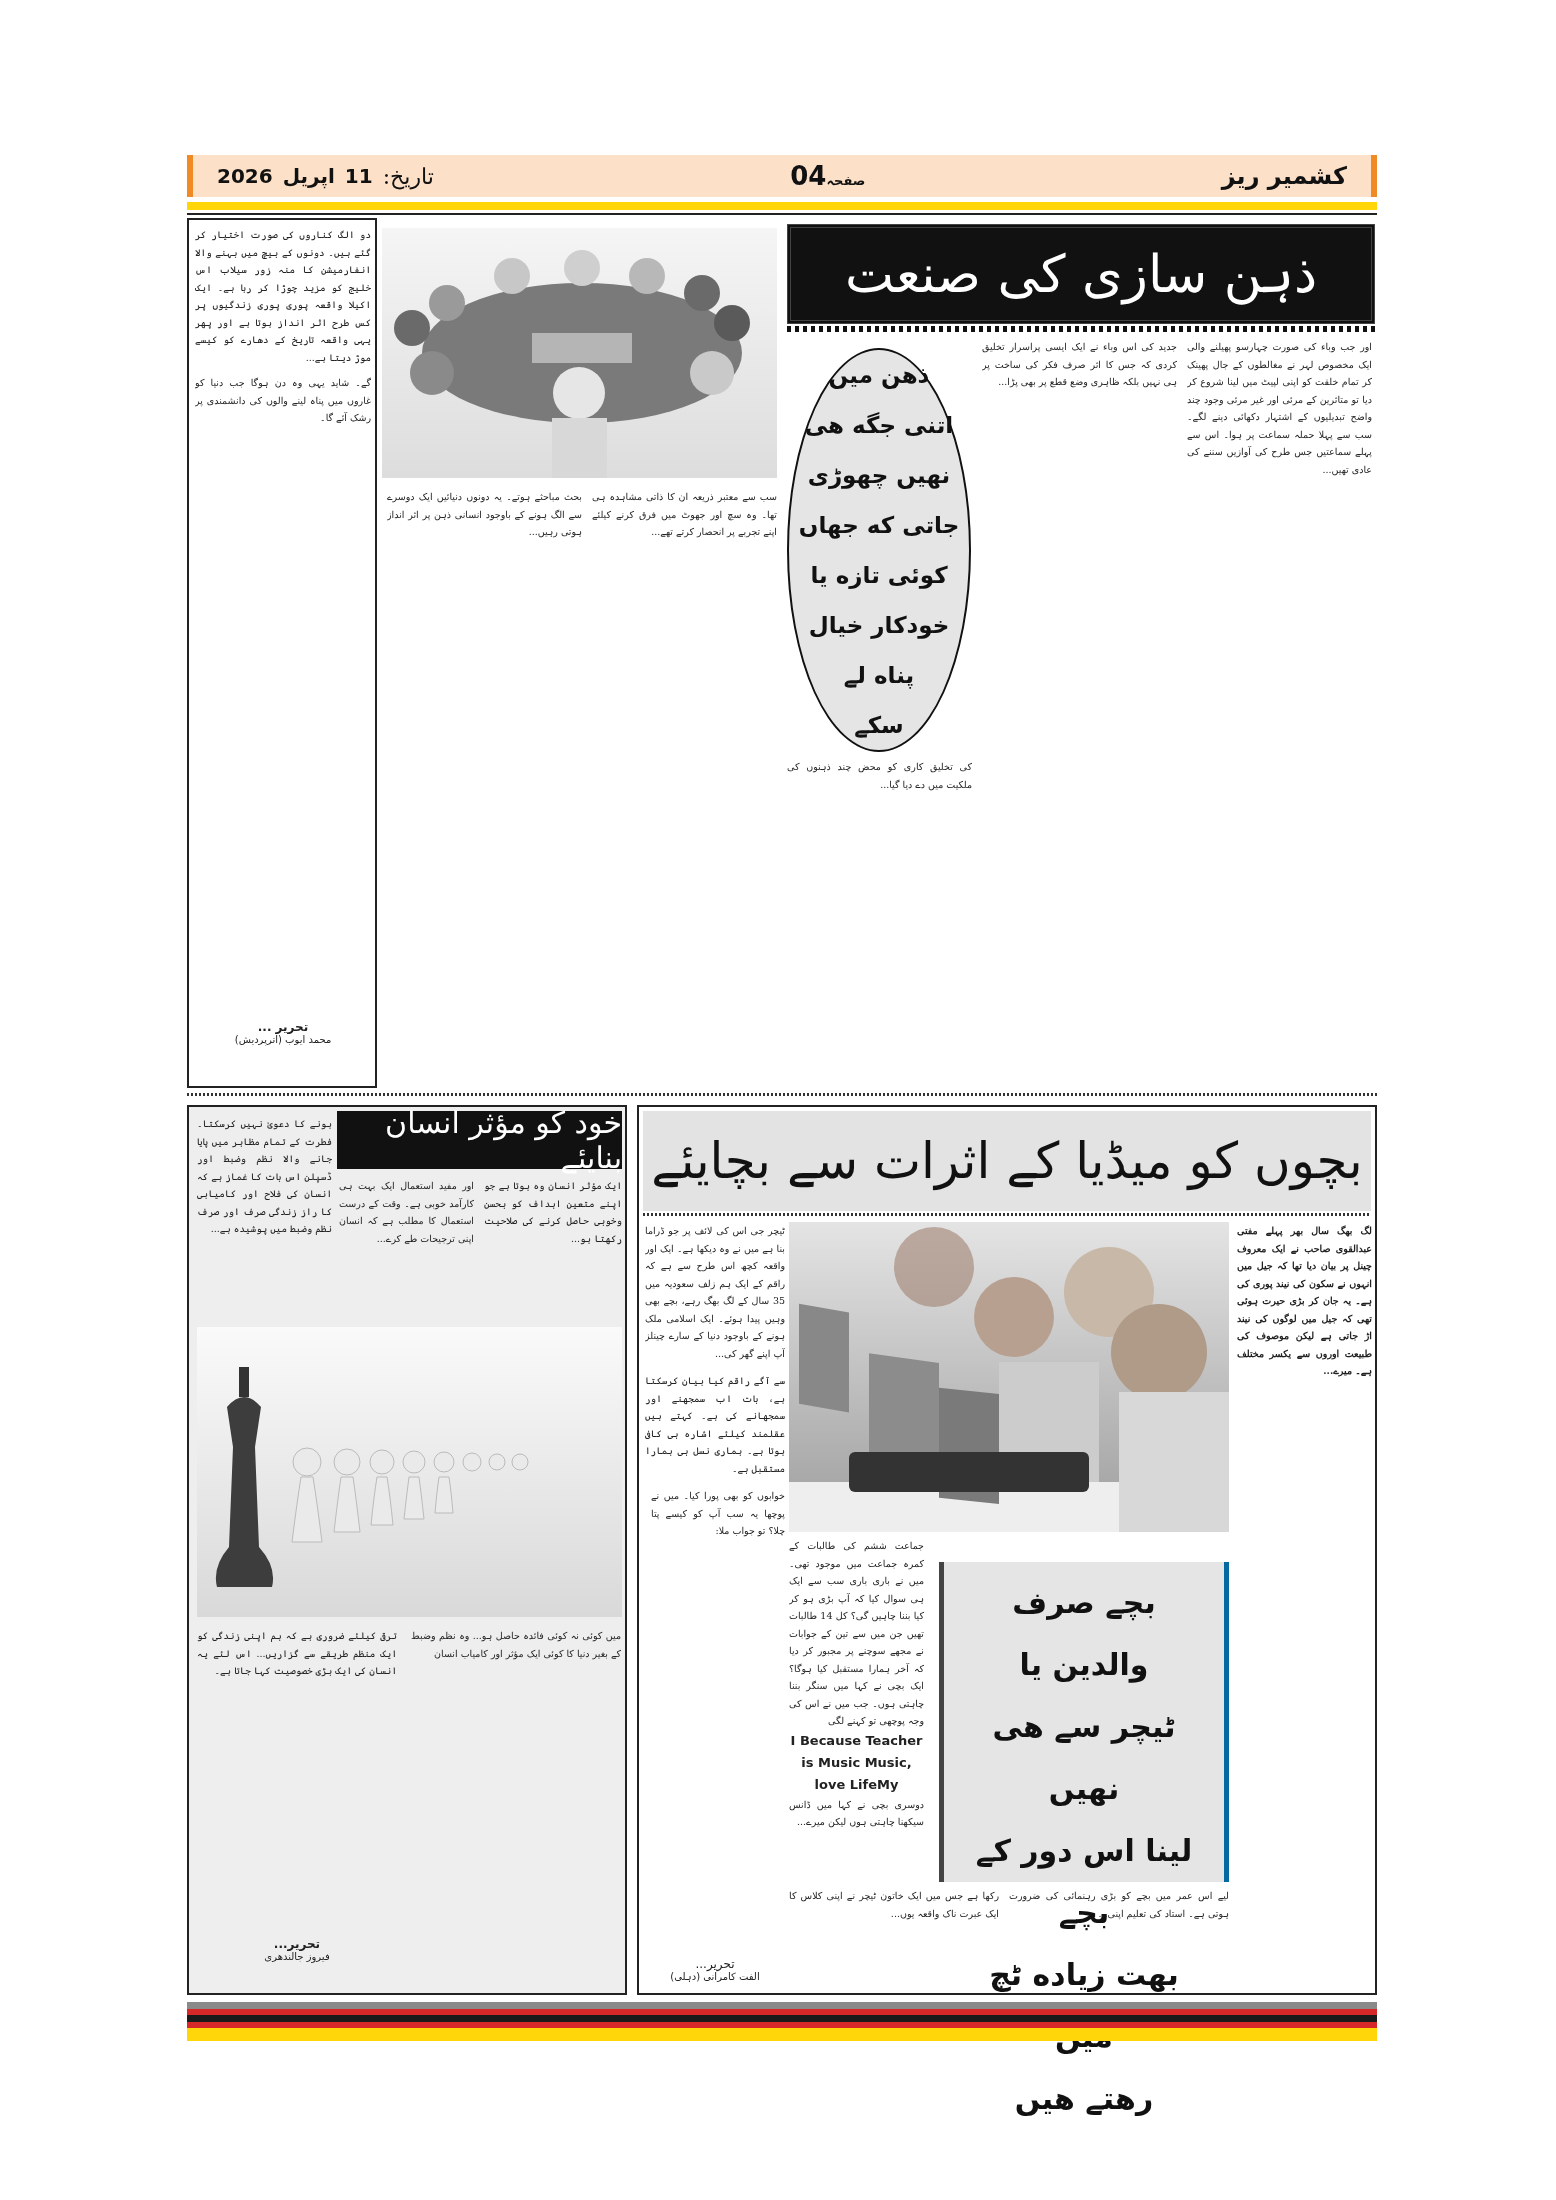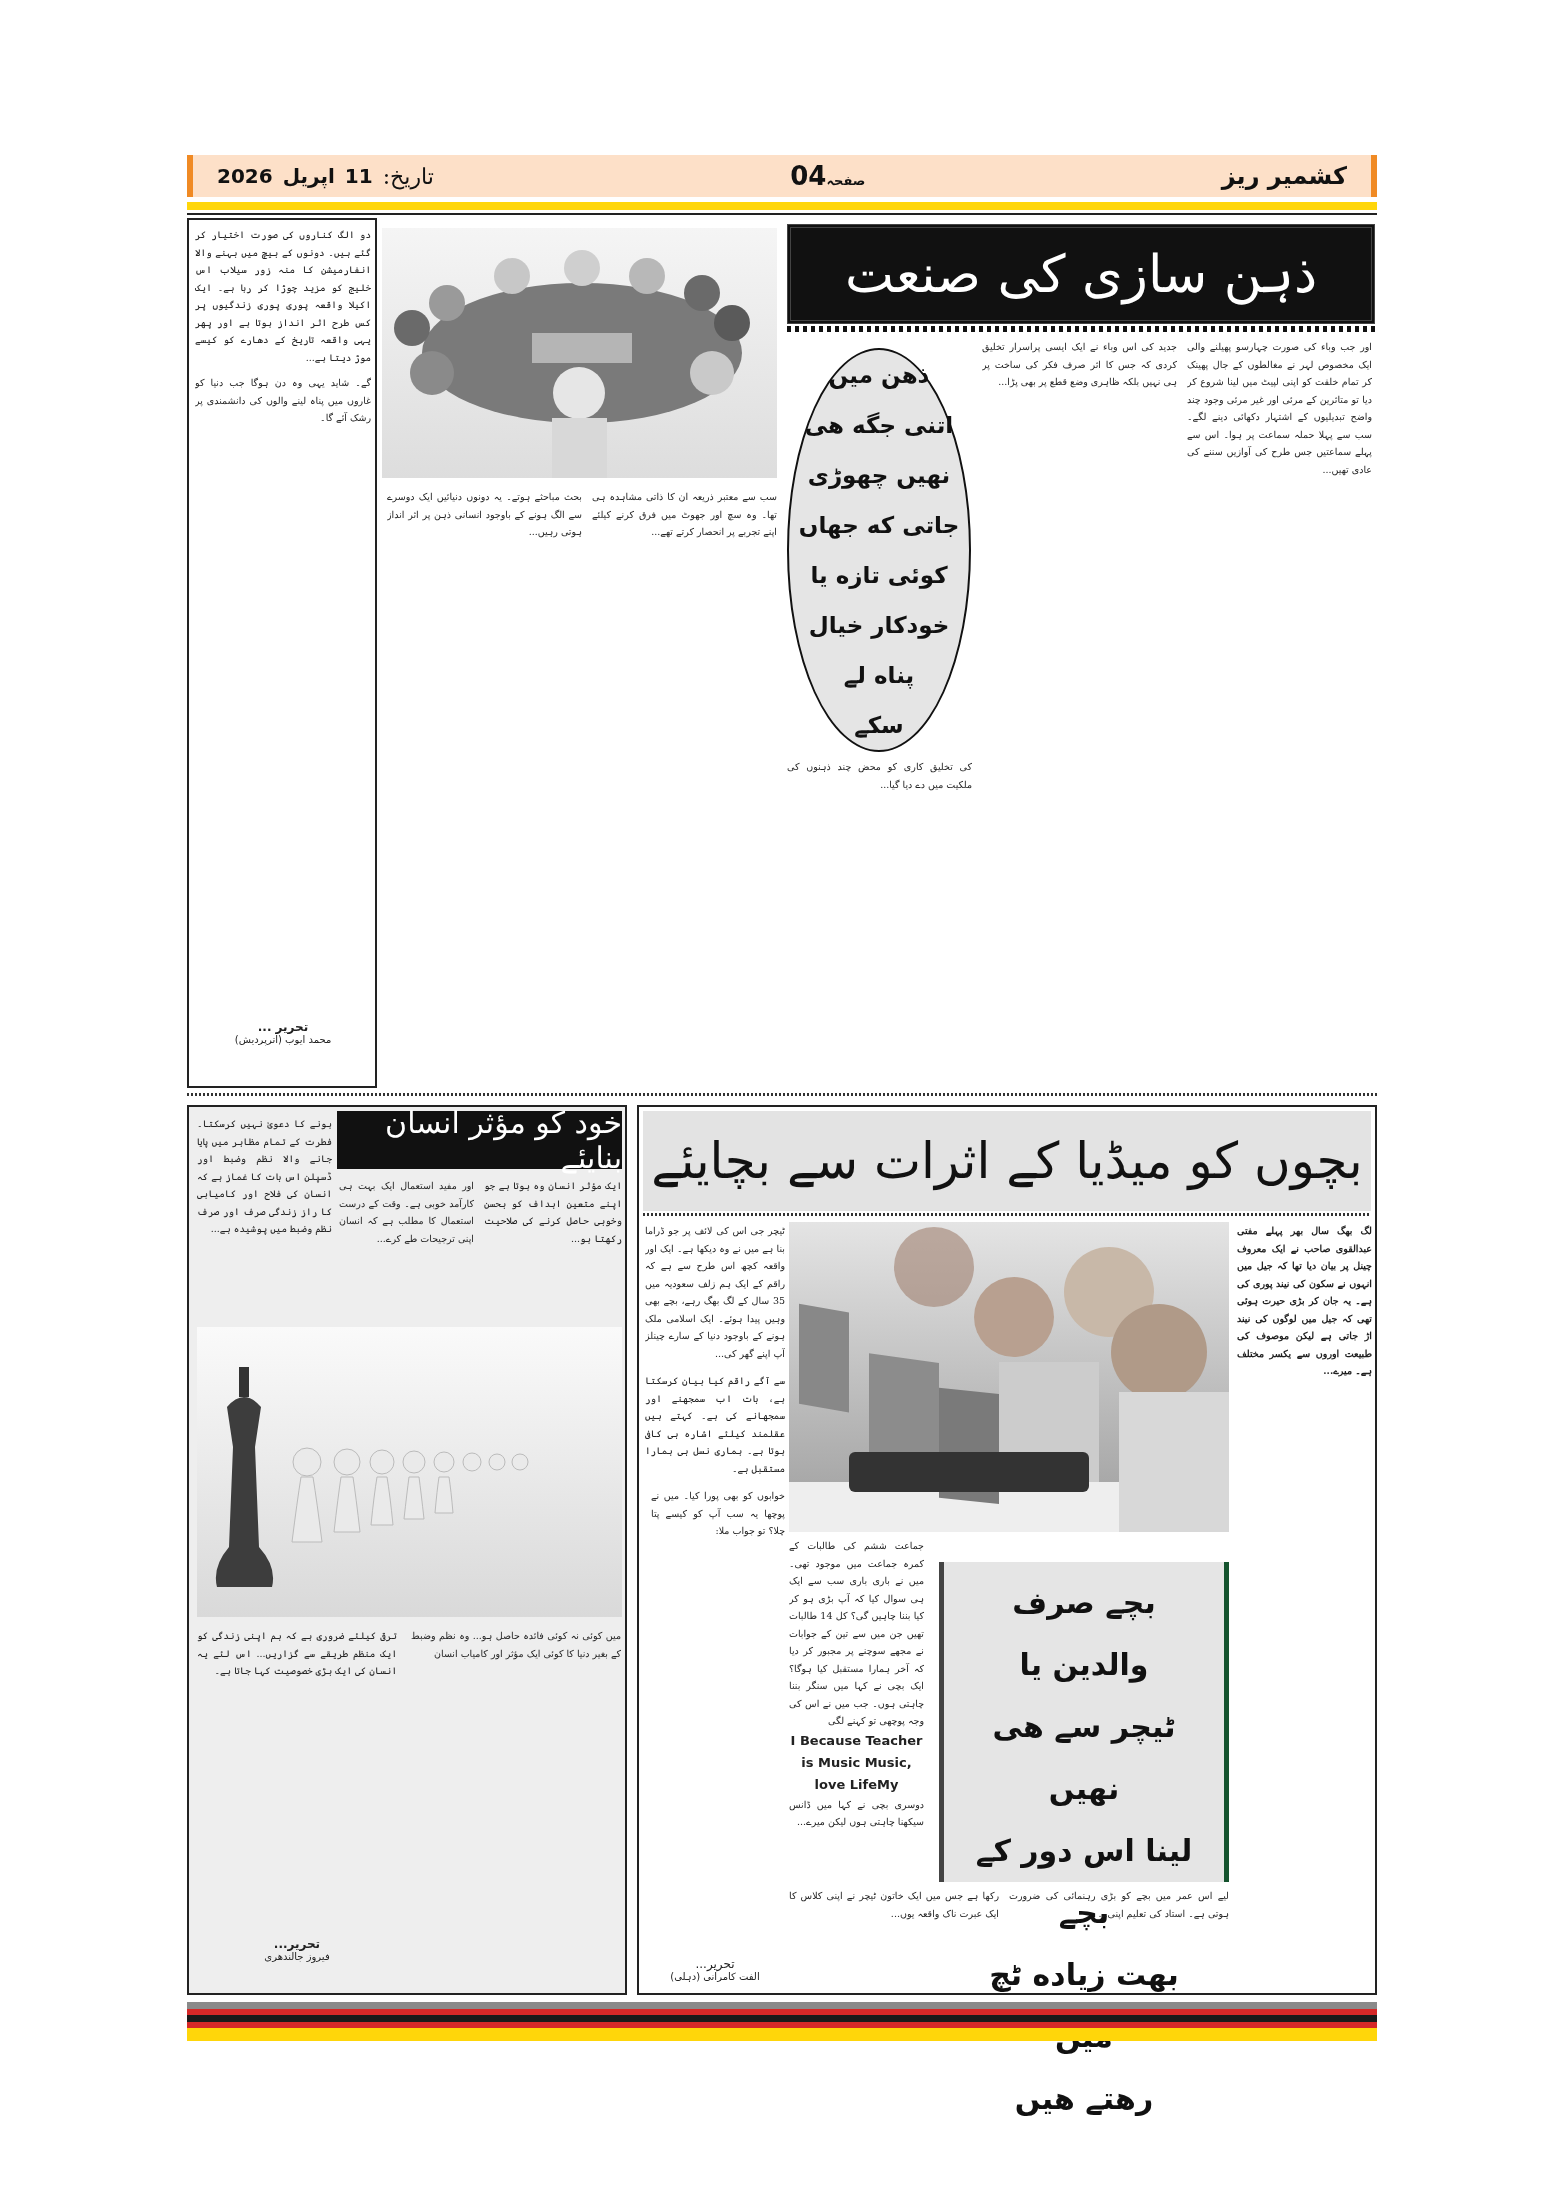--- a/index.html
+++ b/index.html
@@ -16,21 +16,21 @@
   .topline{left:187px;top:213px;width:1190px;height:2px;background:#222;}
 
   
   .box{border:2px solid #222;box-sizing:border-box;}
   .col{direction:rtl;text-align:justify;font-family:"DejaVu Serif",serif;font-size:9.5px;line-height:17.5px;color:#222;overflow:hidden;}
   .col p{margin:0;}
   .title-black{background:#111;color:#fff;font-family:"DejaVu Serif",serif;display:flex;align-items:center;justify-content:center;direction:rtl;}
   .title-grey{background:#e3e3e3;color:#111;font-family:"DejaVu Serif",serif;display:flex;align-items:center;justify-content:center;direction:rtl;text-align:center;}
   .dots{height:6px;background:repeating-linear-gradient(90deg,#111 0 4px,transparent 4px 8px);}
   .oval{border:2px solid #111;border-radius:50%;background:#e5e5e5;display:flex;flex-direction:column;align-items:center;justify-content:center;direction:rtl;font-weight:bold;font-size:23px;line-height:50px;text-align:center;}
-  .pull{background:#e5e5e5;border-left:5px solid #444;border-right:5px solid #14532d;box-sizing:border-box;direction:rtl;text-align:center;font-weight:bold;font-size:30px;line-height:62px;padding:10px 23px;}
+  .pull{background:#e5e5e5;border-left:5px solid #444;border-right:5px solid #0369a1;box-sizing:border-box;direction:rtl;text-align:center;font-weight:bold;font-size:30px;line-height:62px;padding:10px 23px;}
   .byline{direction:rtl;text-align:center;font-size:10px;color:#222;}
   .byline .h{font-weight:bold;font-size:12px;display:block;text-align:center;}
   .img{background:#ccc;overflow:hidden;}
   .stripes{left:187px;top:2002px;width:1190px;height:40px;}
   .stripes div{height:6.6px;}
 </style>
 </head>
 <body>
 
 <div class="abs mast">

